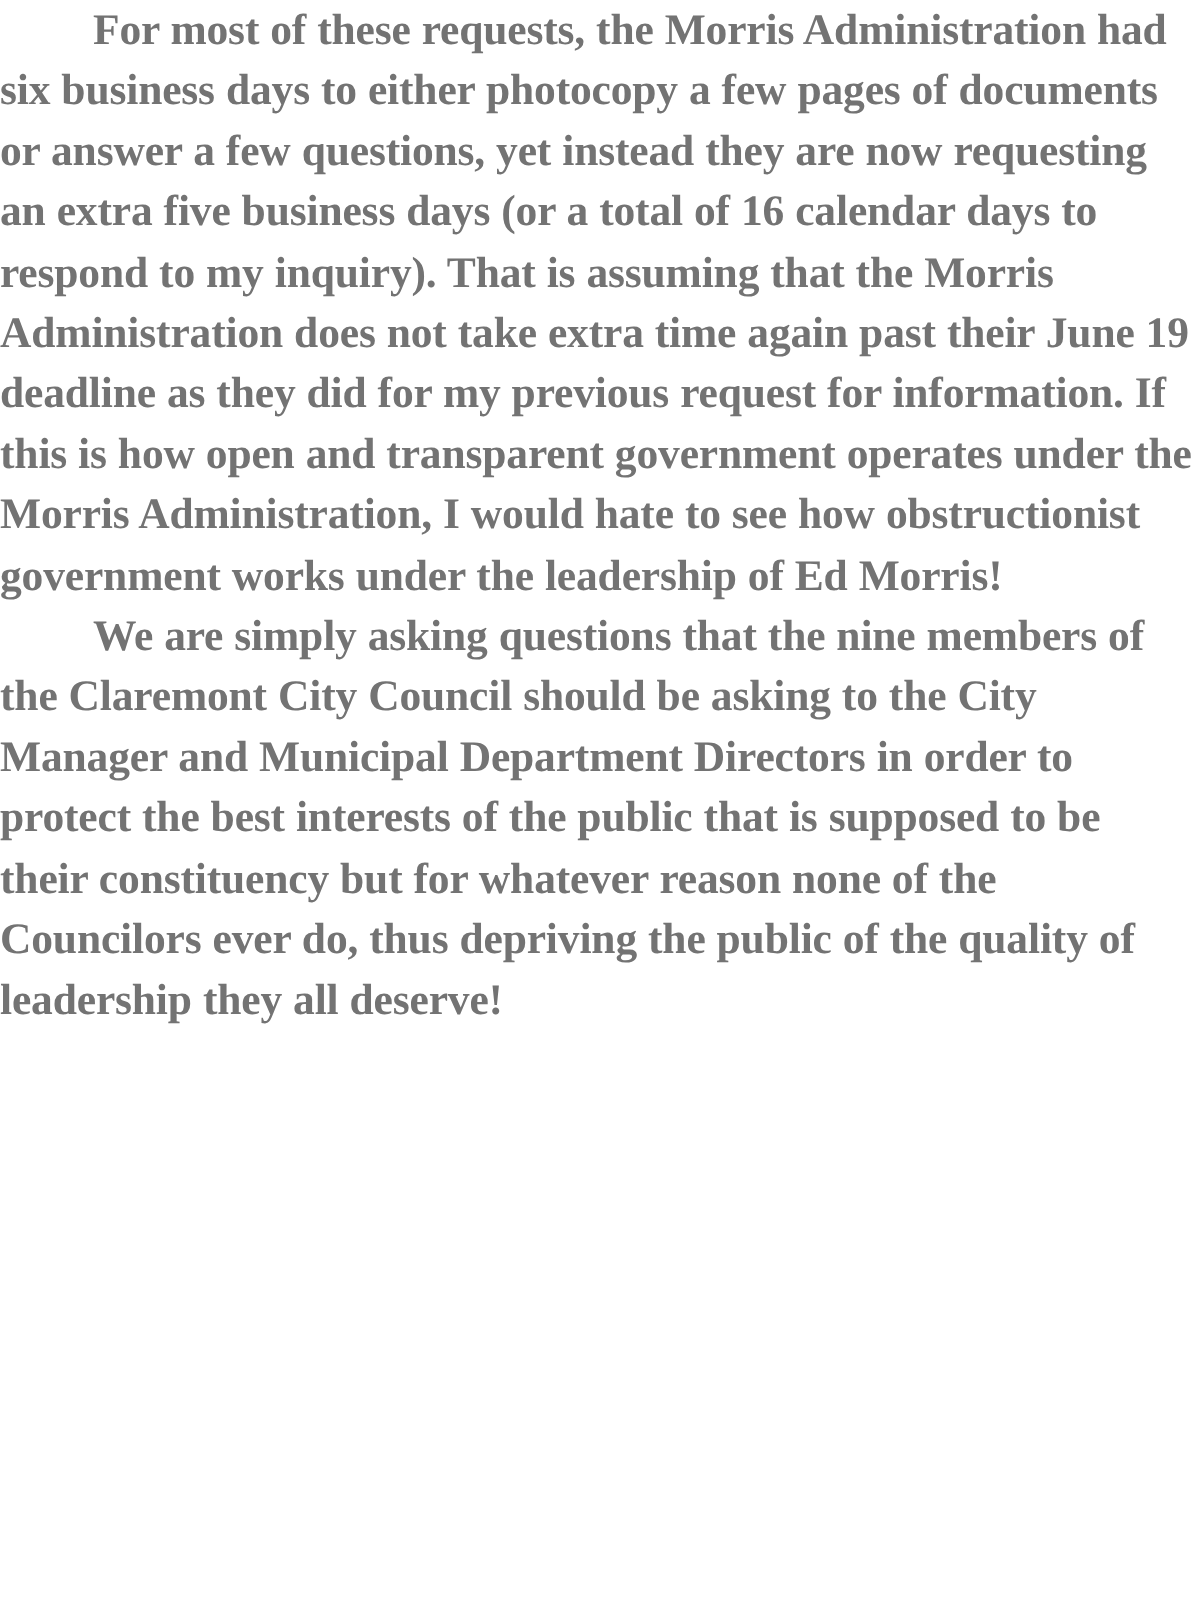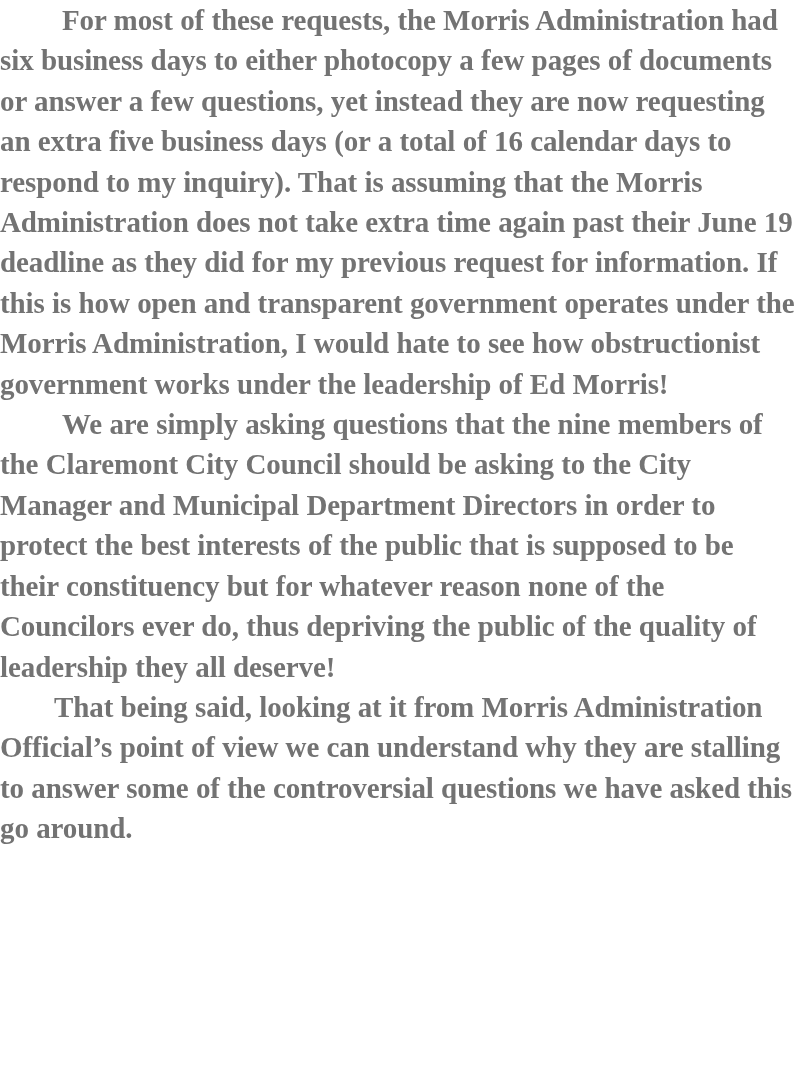--- a/index.html
+++ b/index.html
@@ -45,17 +45,16 @@
 </head>
 <body>
 
 <div class="page">
   <div class="doc-body">
 
     <p class="para indent-wide"><span class="indent"></span><span>For most of these requests, the Morris Administration had six business days to either photocopy a few pages of documents or answer a few questions, yet instead they are now requesting an extra five business days (or a total of 16 calendar days to respond to my inquiry).  That is assuming that the Morris Administration does not take extra time again past their June 19 deadline as they did for my previous request for information.  If this is how open and transparent government operates under the Morris Administration, I would hate to see how obstructionist government works under the leadership of Ed Morris!</span></p>
 
     <p class="para indent-wide"><span class="indent"></span><span>We are simply asking questions that the nine members of the Claremont City Council should be asking to the City Manager and Municipal Department Directors in order to protect the best interests of the public that is supposed to be their constituency but for whatever reason none of the Councilors ever do, thus depriving the public of the quality of leadership they all deserve!</span></p>
 
-    <p class="para"><span class="indent"></span><span>That being said, looking at it from Morris Administration Official’s point of view we can understand why they are stalling to answer some of the controversial questions we have asked this go around.</span></p>
 
 
   </div>
 </div>
 
 </body></html>

